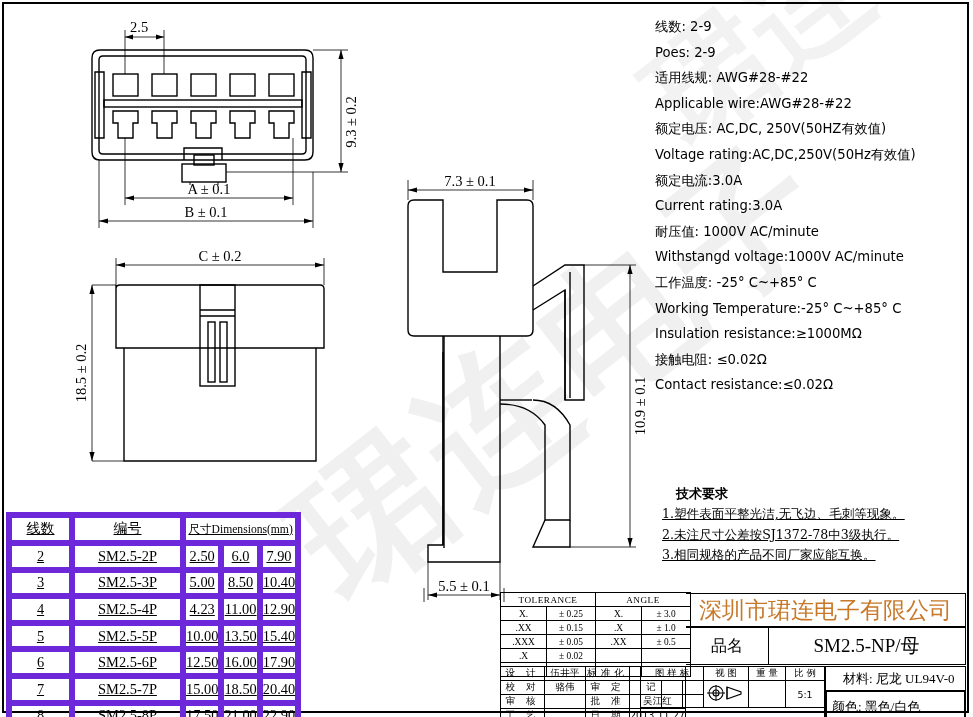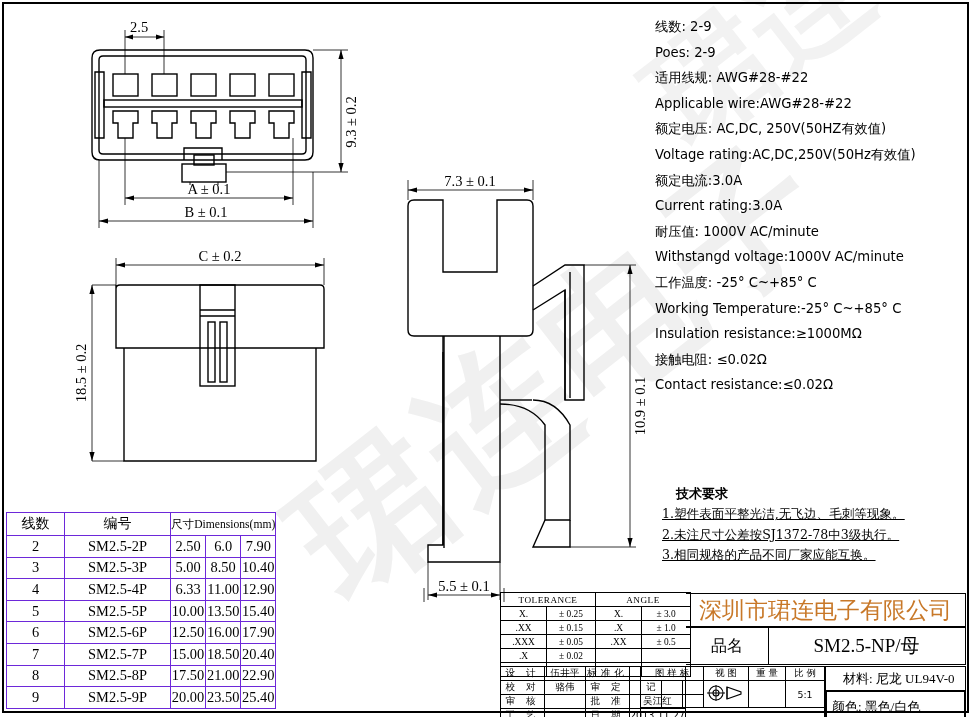--- a/index.html
+++ b/index.html
@@ -33,22 +33,22 @@
 
   
   svg.draw{position:absolute;left:0;top:0;z-index:2;overflow:visible;}
   .ln{stroke:#000;fill:none;stroke-width:1.4;}
   .ln-thin{stroke:#000;fill:none;stroke-width:0.9;}
   .dim{stroke:#000;fill:none;stroke-width:0.8;}
   .dimtxt{font-family:"Liberation Serif","DejaVu Serif",serif;font-size:14.5px;fill:#000;}
 
   
   .parts-table{position:absolute;left:6px;top:512px;z-index:3;border-collapse:collapse;}
-  .parts-table td,.parts-table th{border:1px solid #6d28d9;font-weight:normal;
-        font-family:"Liberation Serif","DejaVu Serif",serif;text-align:center;padding:0;}
+  .parts-table td,.parts-table th{border:6px solid #6d28d9;font-weight:normal;
+        font-family:"Liberation Serif","DejaVu Serif",serif;text-align:center;padding:0;text-decoration:underline;}
   .parts-table .hcn{font-size:14px;height:22px;font-family:"DejaVu Sans",sans-serif;}
   .parts-table .hen{font-size:13.5px;height:21px;}
   .parts-table td.cell{font-size:14.4px;height:20.6px;}
   .w-poles{width:57px;}
   .w-part{width:105px;}
   .w-dim{width:52px;}
   .dimhdr{font-size:11.6px;height:22px;font-family:"DejaVu Sans",sans-serif;}
 
   
   .titleblock{position:absolute;left:500px;top:592px;width:467px;height:123px;z-index:3;}
@@ -273,21 +273,21 @@
     <tr>
       <td class="cell">3</td>
       <td class="cell">SM2.5-3P</td>
       <td class="cell">5.00</td>
       <td class="cell">8.50</td>
       <td class="cell">10.40</td>
     </tr>
     <tr>
       <td class="cell">4</td>
       <td class="cell">SM2.5-4P</td>
-      <td class="cell">6.33</td>
+      <td class="cell">4.23</td>
       <td class="cell">11.00</td>
       <td class="cell">12.90</td>
     </tr>
     <tr>
       <td class="cell">5</td>
       <td class="cell">SM2.5-5P</td>
       <td class="cell">10.00</td>
       <td class="cell">13.50</td>
       <td class="cell">15.40</td>
     </tr>

